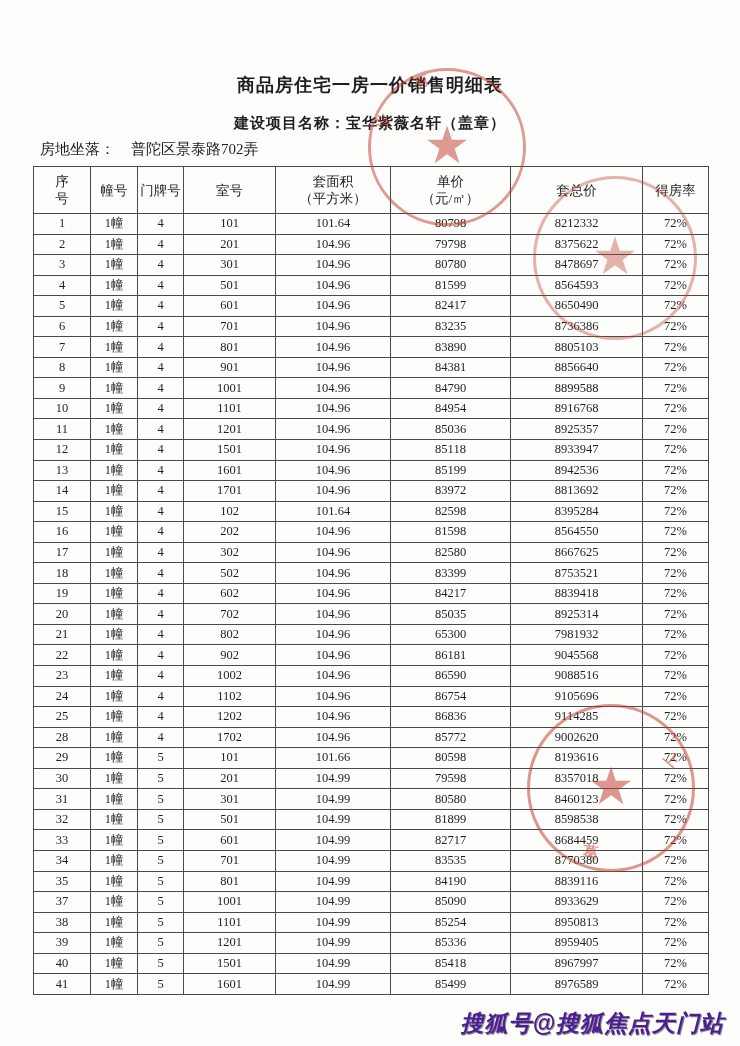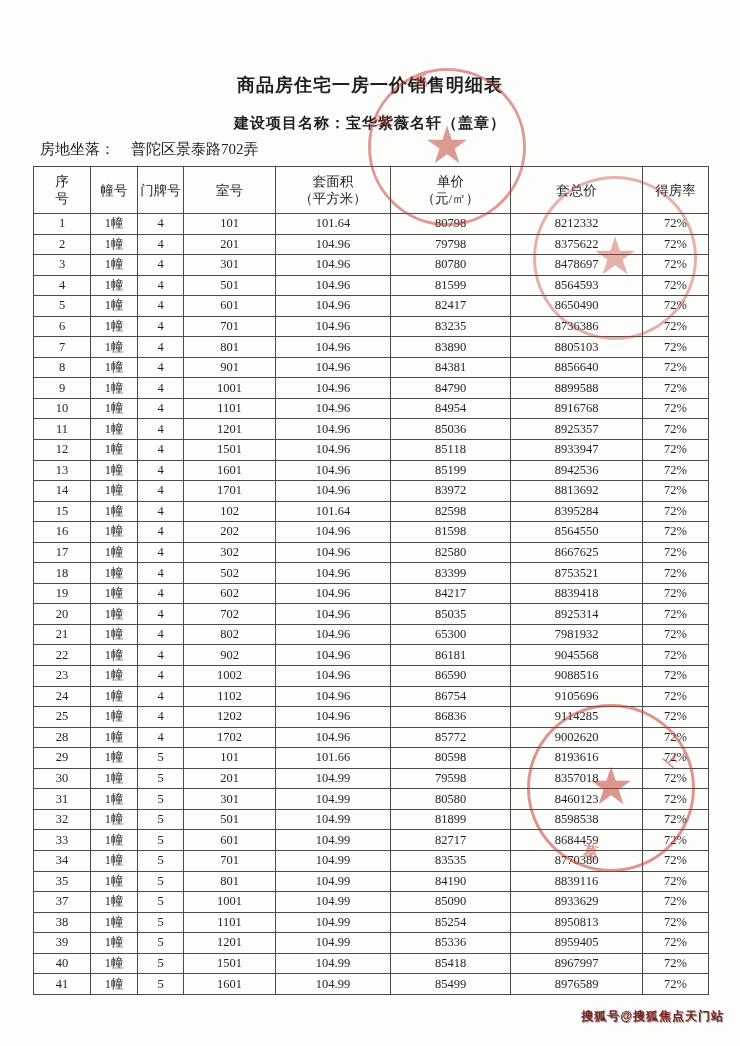--- a/index.html
+++ b/index.html
@@ -55,22 +55,22 @@
   #seal-top{left:368px;top:68px;width:158px;height:158px;opacity:.50;}
   #seal-upper-right{left:533px;top:176px;width:164px;height:164px;opacity:.38;}
   #seal-middle-right{left:527px;top:704px;width:168px;height:168px;opacity:.52;}
   #seal-top .frag-1{left:46px;top:4px;transform:rotate(-22deg);}
   #seal-top .frag-2{left:8px;top:44px;transform:rotate(-60deg);}
   #seal-middle-right .frag-1{right:16px;top:46px;transform:rotate(40deg);}
   #seal-middle-right .frag-2{left:56px;bottom:10px;transform:rotate(8deg);}
   .watermark{
     position:absolute;right:16px;top:1008px;
     font-family:"Liberation Sans","DejaVu Sans",sans-serif;
-    font-weight:bold;font-size:12px;letter-spacing:1px;
-    color:#7f1d1d;text-shadow:1px 1px 0 #8d8d8d;
+    font-weight:bold;font-size:23px;letter-spacing:1px;
+    color:#4c1d95;text-shadow:1px 1px 0 #8d8d8d;font-style:italic;
   }
 </style>
 </head>
 <body>
 
 <div class="page">
 
   <div class="doc-title">商品房住宅一房一价销售明细表</div>
   <div class="doc-subtitle">建设项目名称：宝华紫薇名轩（盖章）</div>
 

